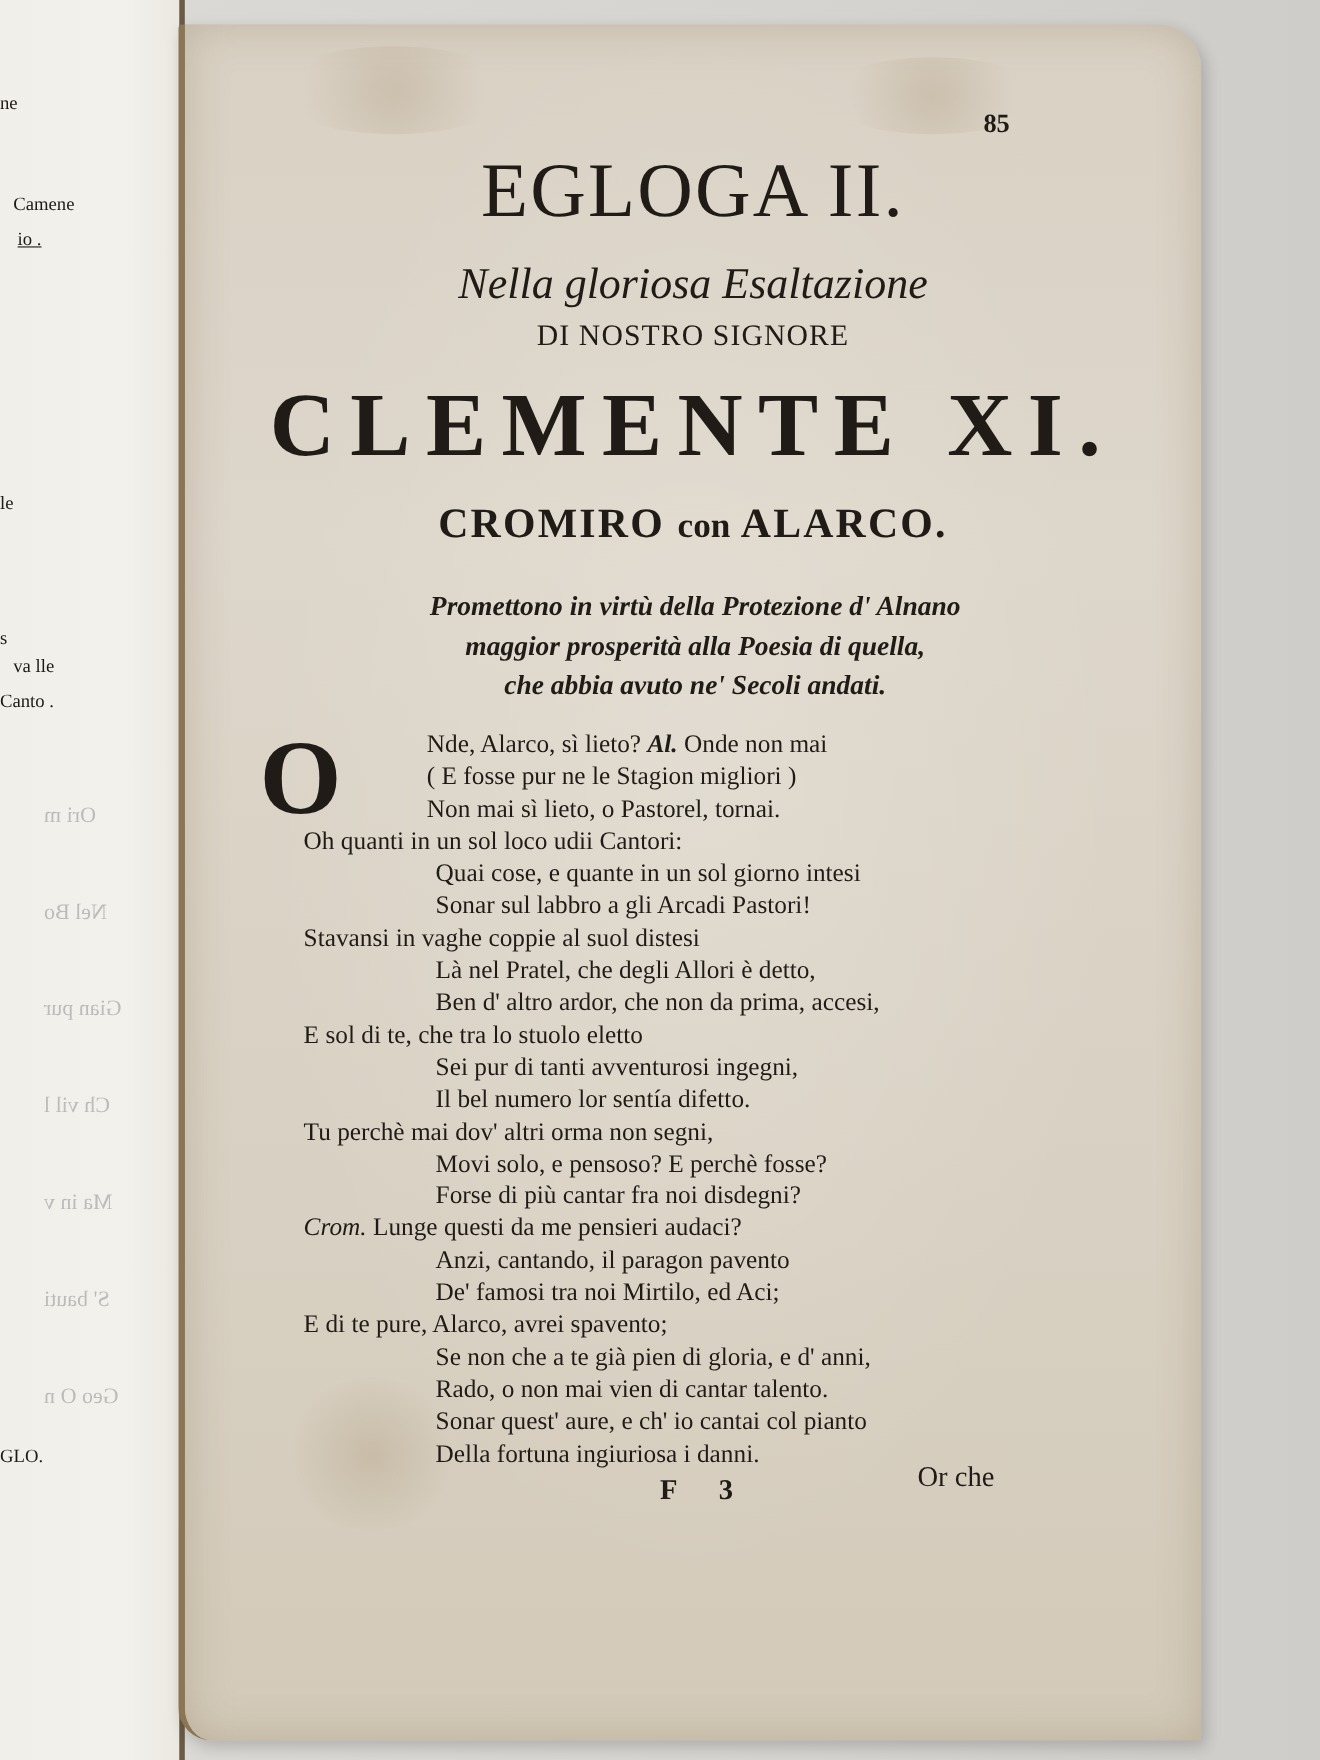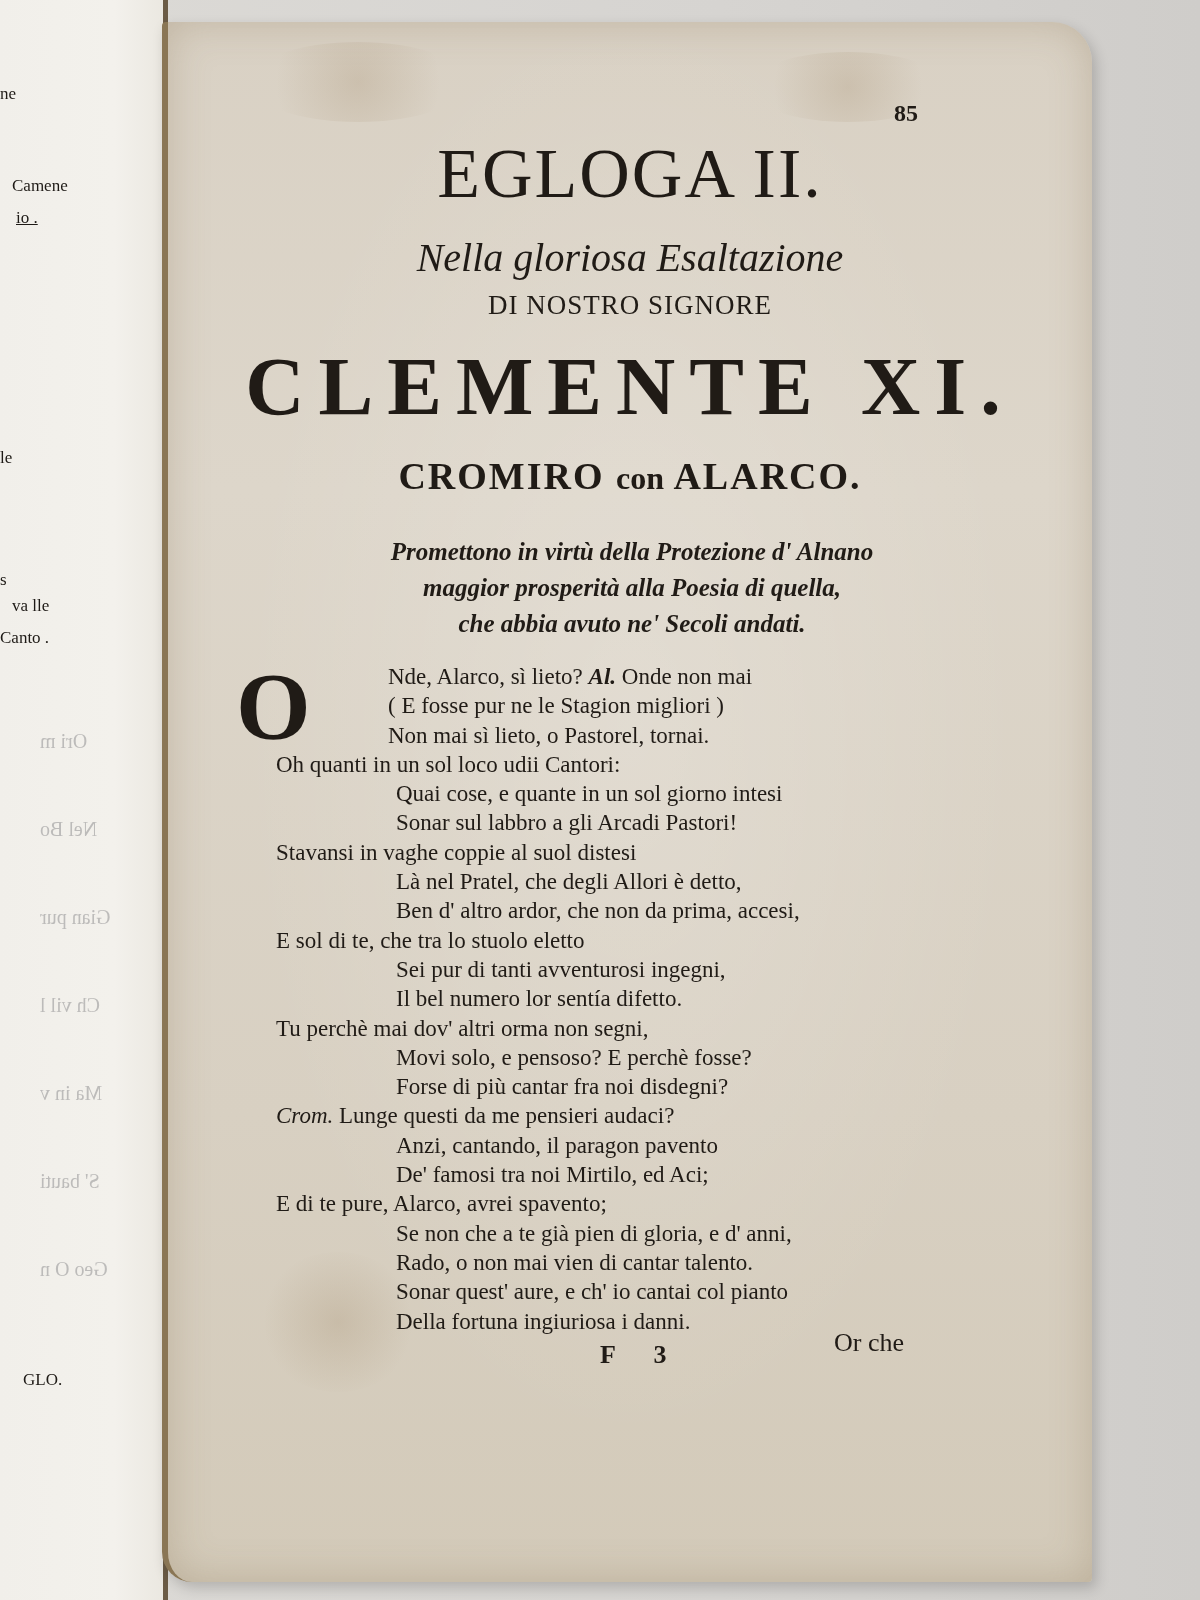--- a/index.html
+++ b/index.html
@@ -78,21 +78,21 @@
 <body>
 
 <div class="left-page" id="left-page">
     <div class="frag" style="left: 0px; top: 84px;">ne</div>
     <div class="frag" style="left: 12px; top: 176px;">Camene</div>
     <div class="frag" style="left: 16px; top: 208px; text-decoration: underline;">io .</div>
     <div class="frag" style="left: 0px; top: 448px;">le</div>
     <div class="frag" style="left: 0px; top: 570px;">s</div>
     <div class="frag" style="left: 12px; top: 596px;">va lle</div>
     <div class="frag" style="left: 0px; top: 628px;">Canto .</div>
-    <div class="frag" style="left: 0px; top: 1370px; padding-left: 23px;">GLO.</div>
+    <div class="frag" style="left: 0px; top: 1314px;">GLO.</div>
     <div class="ghost" style="left: 40px; top: 730px;">Ori m</div>
     <div class="ghost" style="left: 40px; top: 818px;">Nel Bo</div>
     <div class="ghost" style="left: 40px; top: 906px;">Gian pur</div>
     <div class="ghost" style="left: 40px; top: 994px;">Ch vil l</div>
     <div class="ghost" style="left: 40px; top: 1082px;">Ma in v</div>
     <div class="ghost" style="left: 40px; top: 1170px;">S' bauti</div>
     <div class="ghost" style="left: 40px; top: 1258px;">Geo O n</div>
   </div>
 
 <div class="page">

